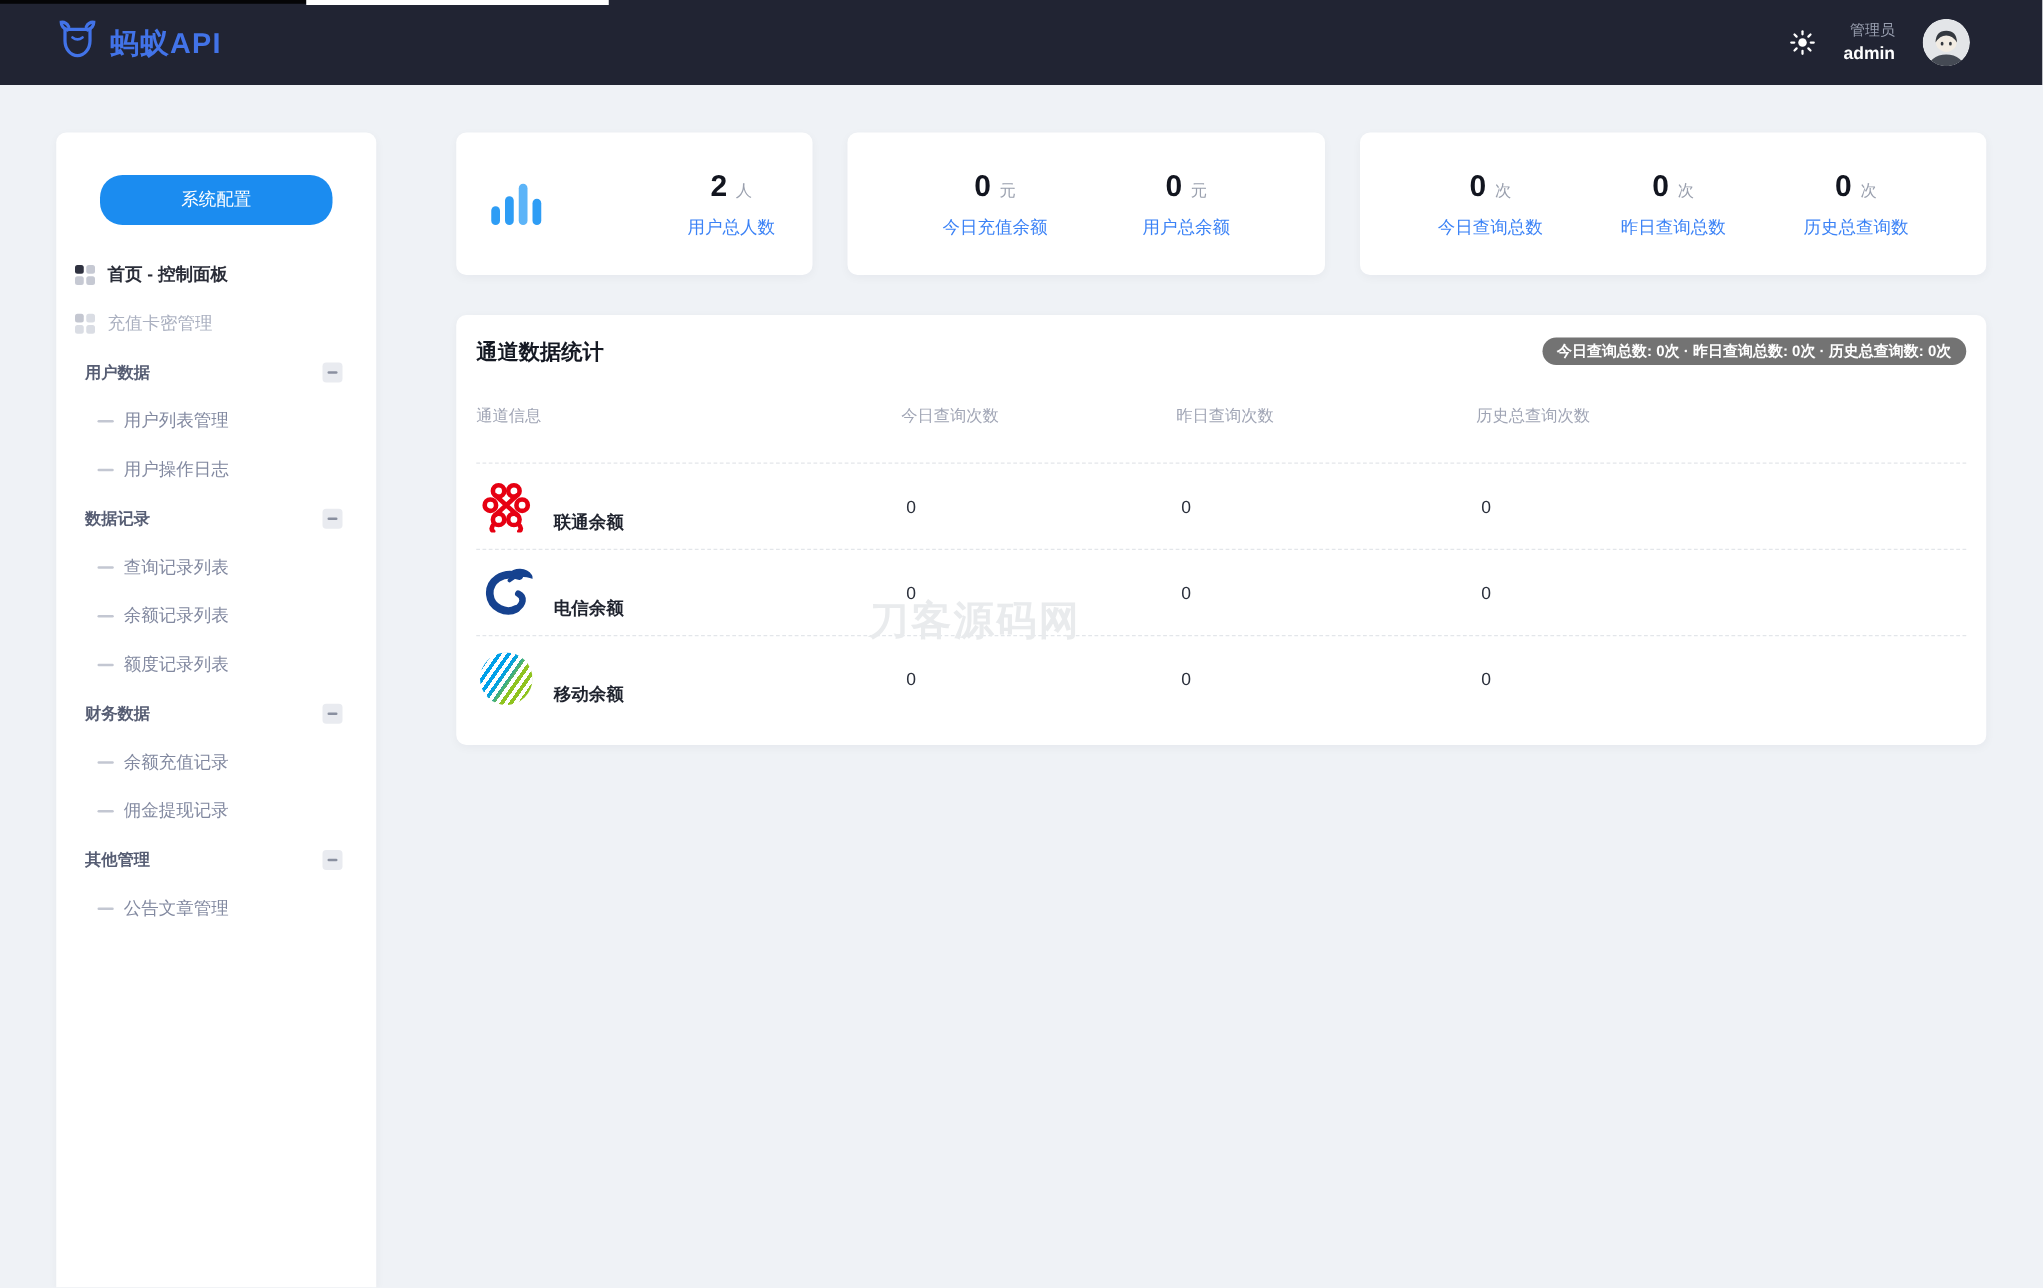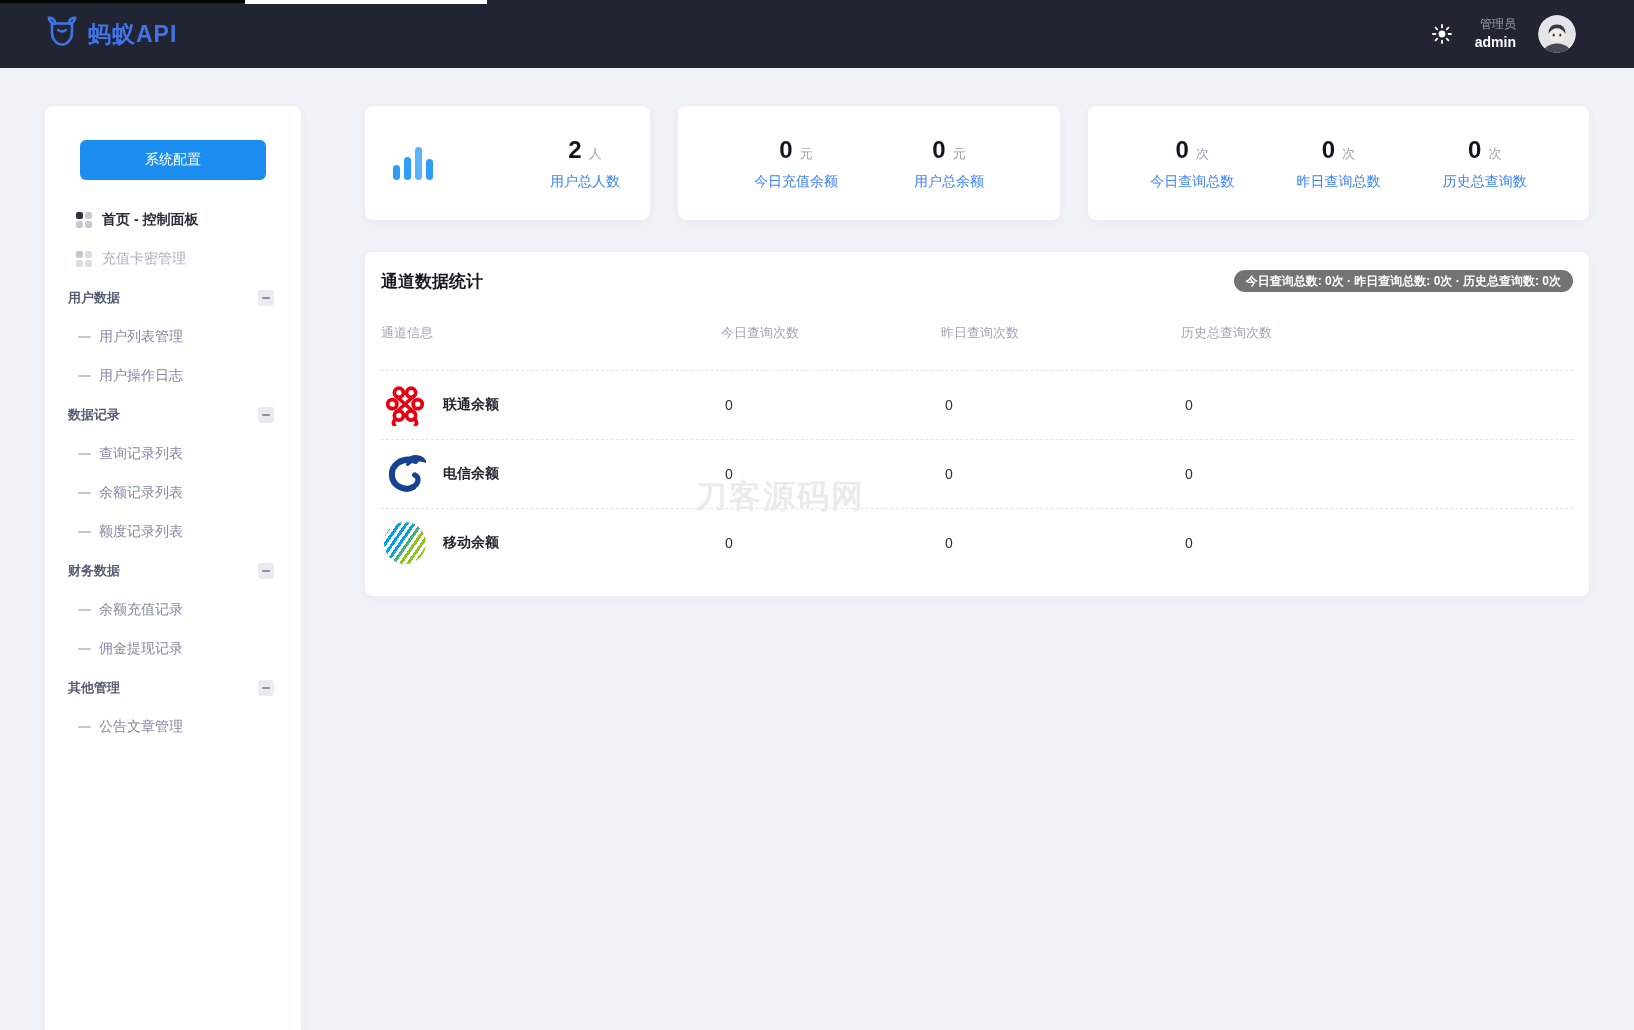--- a/index.html
+++ b/index.html
@@ -31,27 +31,27 @@
   .avatar { width:38px; height:38px; border-radius:50%; overflow:hidden; cursor:pointer; }
 
   
   .sidebar {
     position:absolute; left:45px; top:106px; bottom:0; width:256px;
     background:#ffffff; border-radius:8px 8px 0 0;
     box-shadow:0 2px 8px rgba(25,35,60,0.04);
   }
   .config-btn {
     display:block; margin:34px auto 0; width:186px; height:40px;
-    background:#1b8cf0; border:none; border-radius:6px;
+    background:#1b8cf0; border:none; border-radius:18px;
     color:#ffffff; font-size:14px; cursor:pointer;
     font-family:inherit;
   }
   .menu { margin-top:20px; }
   .mi { height:39px; display:flex; align-items:center; cursor:pointer; }
-  .mi-link { padding-left:31px; gap:11px; font-size:14px; }
+  .mi-link { padding-left:15px; gap:11px; font-size:14px; }
   .mi-link.active { color:#2a2d38; font-weight:bold; }
   .mi-link.idle { color:#aab0c0; }
   .grid-ic { width:15px; height:15px; display:grid; grid-template-columns:7px 7px; grid-template-rows:7px 7px; gap:2px; }
   .grid-ic i { border-radius:2px; background:#dadde4; }
   .grid-ic.active i:first-child { background:#2f3240; }
   .grid-ic.active i { background:#c6c9d3; }
   .grid-ic.idle i:first-child { background:#c4c7d1; }
   .mi-section { padding:0 27px 0 23px; justify-content:space-between; font-size:13px; color:#565d73; font-weight:bold; }
   .minus-btn { width:16px; height:16px; border-radius:3px; background:#e9ebf0; display:flex; align-items:center; justify-content:center; cursor:pointer; }
   .minus-btn b { display:block; width:8px; height:2px; background:#8a90a0; border-radius:1px; }
@@ -89,21 +89,21 @@
   .panel-head { display:flex; align-items:center; justify-content:space-between; height:26px; }
   .panel-title { font-size:17px; font-weight:bold; color:#151923; }
   .panel-badge {
     background:#737373; color:#ffffff; font-size:12px; font-weight:bold;
     padding:4px 12px; border-radius:11px; line-height:1.2;
   }
   .tbl { margin-top:30px; }
   .trow { display:grid; grid-template-columns:340px 220px 240px 1fr; align-items:center; }
   .thead { font-size:13px; color:#a0a5b5; padding-bottom:28px; }
   .tbody .trow { height:69px; border-top:1px dashed #e3e6ea; }
-  .cell-carrier { display:flex; align-items:center; gap:16px; padding-left:2px; }
+  .cell-carrier { display:flex; align-items:flex-end; gap:16px; padding-left:2px; }
   .carrier-name { font-size:14px; font-weight:bold; color:#1f232e; }
   .cell-val { font-size:14px; color:#2b303c; padding-left:4px; }
   .logo-box { width:44px; height:44px; display:flex; align-items:center; justify-content:center; flex:none; }
   .mobile-logo {
     width:42px; height:42px; border-radius:50%;
     background:
       repeating-linear-gradient(125deg, rgba(255,255,255,0) 0 3px, #ffffff 3px 6px),
       linear-gradient(125deg, #00a0e9 0%, #00a0e9 42%, #35ac8d 52%, #8fc31f 62%, #8fc31f 100%);
   }
   .watermark {

